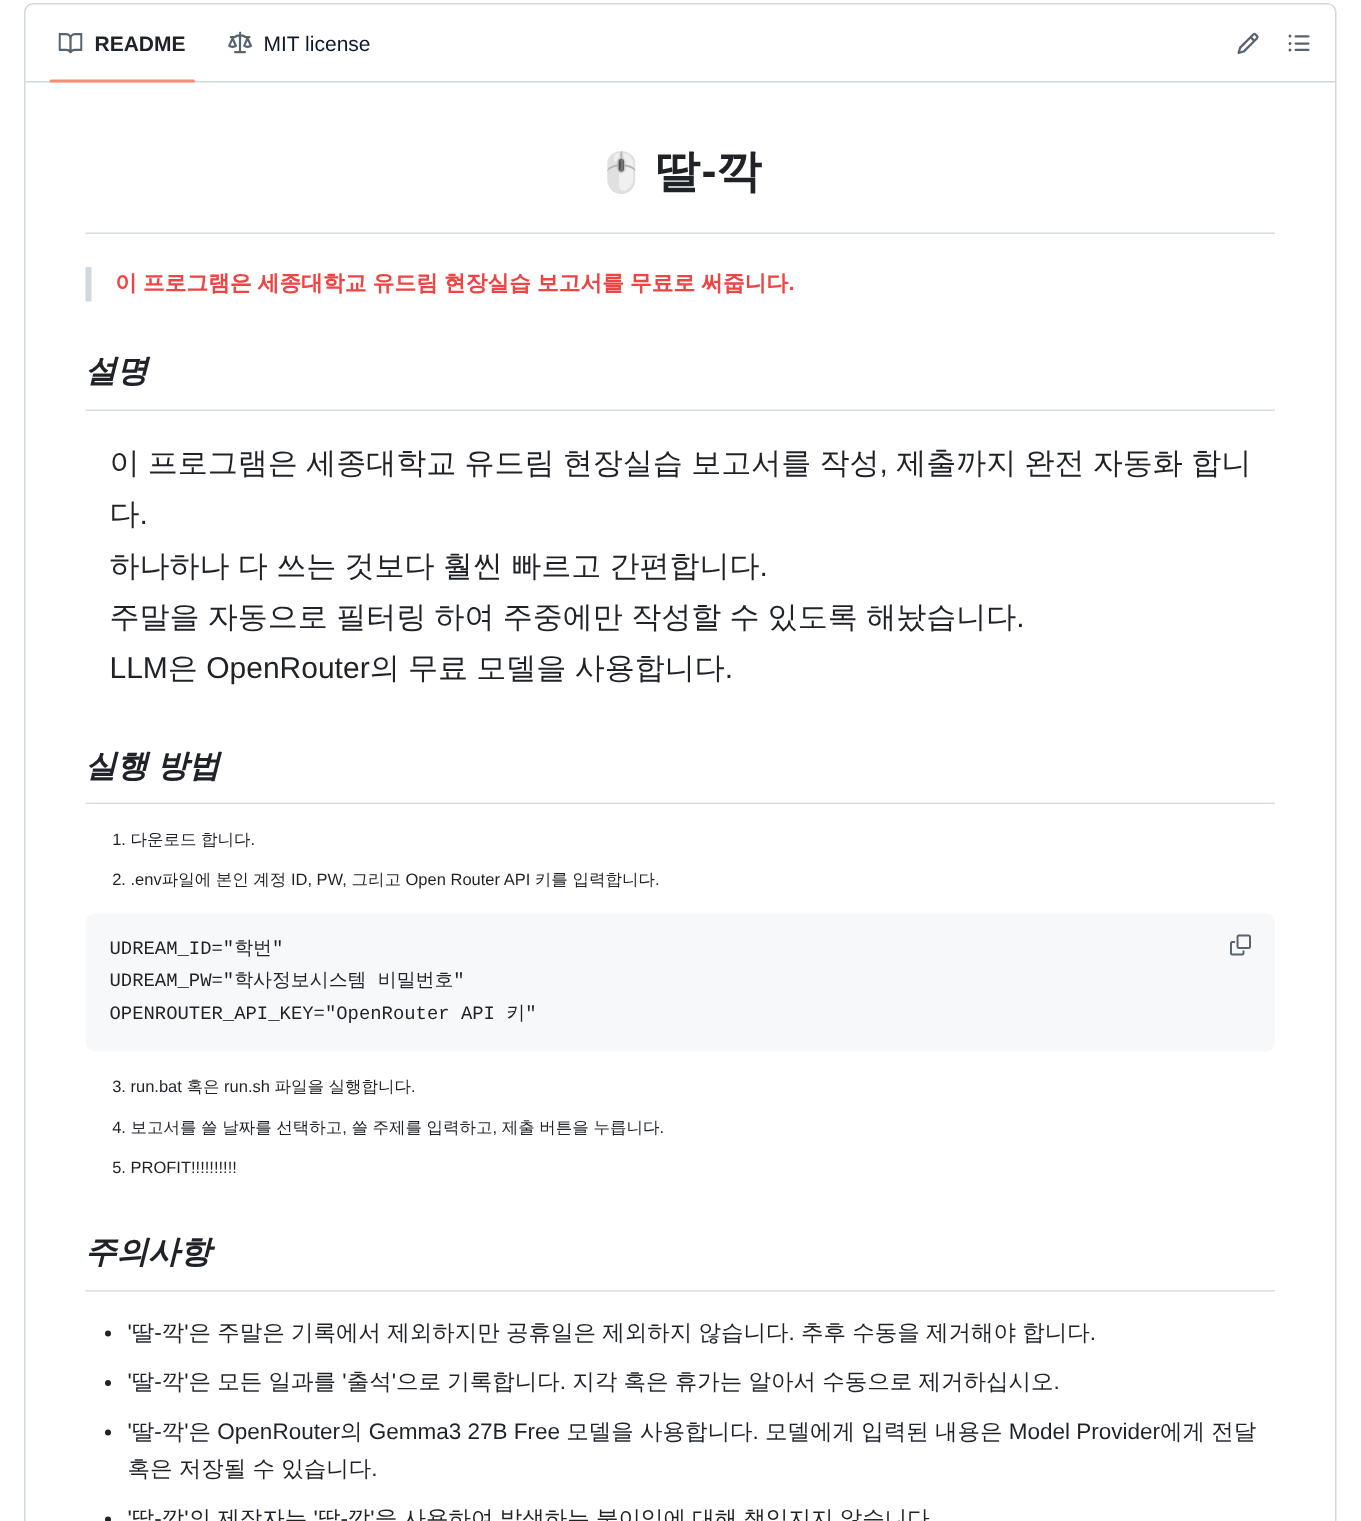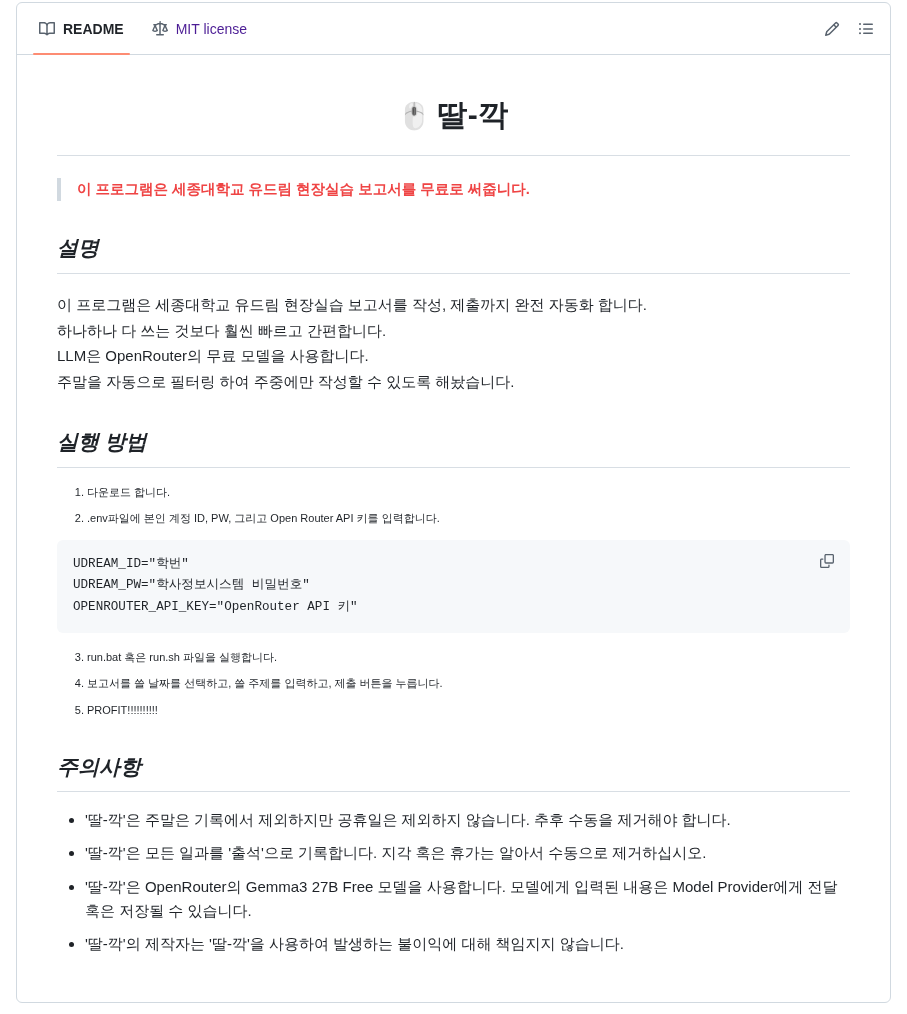--- a/index.html
+++ b/index.html
@@ -35,21 +35,21 @@
     border-bottom: 1px solid #d1d9e0;
     position: relative;
   }
   .tab {
     display: flex;
     align-items: center;
     gap: 8px;
     height: 52px;
     padding: 0 14px;
     font-size: 14px;
-    color: #4c1d95;
+    color: #0f172a;
     cursor: pointer;
     position: relative;
     white-space: nowrap;
   }
   .tab.active {
     color: #1f2328;
     font-weight: 600;
   }
   .tab.active::after {
     content: "";
@@ -96,22 +96,22 @@
   }
   h2.sec {
     font-size: 21px;
     font-weight: 700;
     margin: 30px 0 0 0;
     padding-bottom: 8px;
     border-bottom: 1px solid #d8dee4;
     font-style: italic;
   }
   .para {
-    margin: 18px 0 0 0;
-    font-size: 15px;
+    margin: 18px 0 0 16px;
+    font-size: 20px;
     line-height: 1.72;
   }
   .para div { white-space: pre-wrap; }
   ol.steps {
     margin: 16px 0 0 0;
     padding-left: 30px;
   }
   ol.steps > li {
     margin: 9px 0;
     font-size: 11px;
@@ -194,22 +194,22 @@
       </h1>
 
       <blockquote class="note">
         <span>이 프로그램은 세종대학교 유드림 현장실습 보고서를 무료로 써줍니다.</span>
       </blockquote>
 
       <h2 class="sec">설명</h2>
       <div class="para">
         <div>이 프로그램은 세종대학교 유드림 현장실습 보고서를 작성, 제출까지 완전 자동화 합니다.</div>
         <div>하나하나 다 쓰는 것보다 훨씬 빠르고 간편합니다.</div>
+        <div>주말을 자동으로 필터링 하여 주중에만 작성할 수 있도록 해놨습니다.</div>
         <div>LLM은 OpenRouter의 무료 모델을 사용합니다.</div>
-        <div>주말을 자동으로 필터링 하여 주중에만 작성할 수 있도록 해놨습니다.</div>
       </div>
 
       <h2 class="sec">실행 방법</h2>
       <ol class="steps" start="1">
         <li>다운로드 합니다.</li>
         <li>.env파일에 본인 계정 ID, PW, 그리고 Open Router API 키를 입력합니다.</li>
       </ol>
 
       <div class="codeblock">
         <pre>UDREAM_ID="학번"

